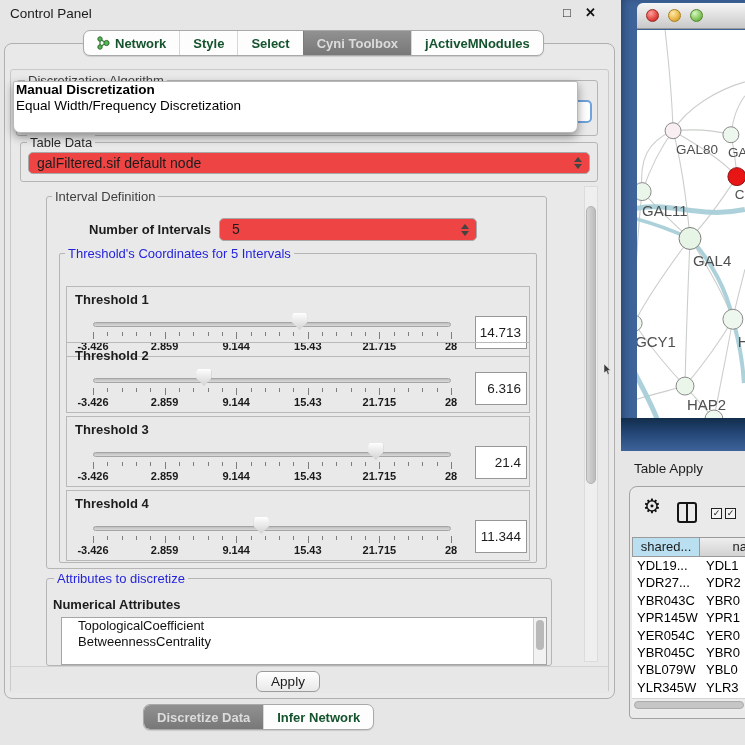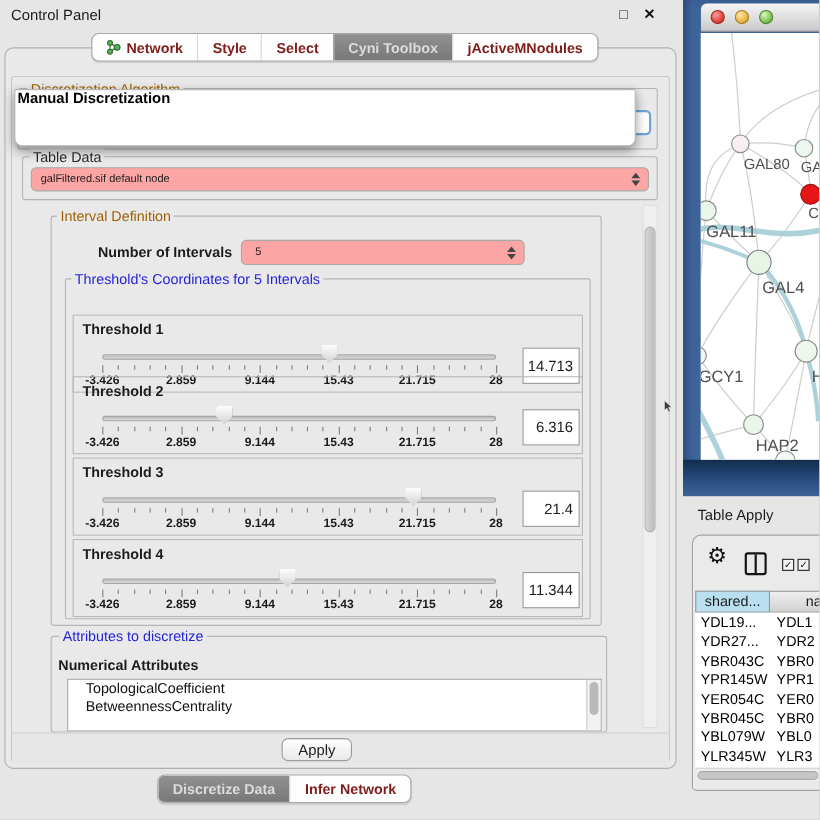--- a/index.html
+++ b/index.html
@@ -15,47 +15,47 @@
   .float-ic { left:563px; top:5px; font-size:13px; font-weight:bold; color:#222; cursor:default; }
   .close-ic { left:585px; top:5px; font-size:13px; font-weight:bold; color:#111; cursor:default; }
 
   
   .outer-panel { left:4px; top:43px; width:611px; height:656px; border:1px solid #b0b0b0; border-radius:8px; background:#e9e9e9; }
   .inner-panel { left:10px; top:69px; width:599px; height:624px; border:1px solid #c9c9c9; border-radius:3px; }
 
   
   .seg-bar { height:26px; display:flex; background:#fdfdfd; border:1px solid #a9a9a9; border-radius:7px; overflow:hidden;
              box-shadow:0 1px 1px rgba(0,0,0,0.12); }
-  .seg { display:flex; align-items:center; gap:5px; padding:0 13px; font-size:13px; font-weight:600; color:#7f1d1d;
+  .seg { display:flex; align-items:center; gap:5px; padding:0 13px; font-size:13px; font-weight:600; color:#14532d;
          border-left:1px solid #d7d7d7; white-space:nowrap; }
   .seg:first-child { border-left:none; }
   .seg.sel { background:linear-gradient(#919191,#787878); color:#dcdcdc; border-left-color:#7c7c7c; }
   #topTabs  { left:83px;  top:30px; }
   #bottomTabs { left:143px; top:704px; }
 
   
   .group { position:absolute; border:1px solid #b5b5b5; border-radius:3px; }
   .legend { position:absolute; top:-8px; background:#e9e9e9; padding:0 3px; font-size:13px; white-space:nowrap; }
-  .lg-green { color:#a16207; }
+  .lg-green { color:#404040; }
   .lg-blue  { color:#2424dd; }
   .lg-dark  { color:#2a2a2a; }
 
   .algo-group { left:16px; top:80px; width:582px; height:56px; }
   .algo-combo { position:absolute; left:29px; top:100px; width:563px; height:23px; background:#fff;
                 border:2px solid #6ea3dc; border-radius:5px; }
 
   
   .popup { left:13px; top:81px; width:565px; height:52px; background:#fff; border:1px solid #b8b8b8;
            border-radius:2px 2px 7px 7px; box-shadow:0 4px 10px rgba(0,0,0,0.4); z-index:6; }
   .popup-hint { text-align:center; color:#b3b3b3; font-size:13px; padding-top:4px; }
   .popup-item { padding-left:2px; font-size:13.5px; line-height:16px; color:#000; }
   .popup-item.bold { font-weight:bold; }
 
   .td-group { left:20px; top:142px; width:578px; height:40px; }
-  .combo { background:#fca5a5; border:1px solid #a8a8a8; border-radius:5px; font-size:10px; }
+  .combo { background:#ef4444; border:1px solid #a8a8a8; border-radius:5px; font-size:14px; }
   .td-combo { position:absolute; left:7px; top:9px; width:562px; height:22px; line-height:20px; padding-left:8px; }
 
   .spin { position:absolute; right:7px; top:50%; width:8px; height:12px; transform:translateY(-50%); }
   .spin i { position:absolute; left:0; width:0; height:0; border-left:4px solid transparent; border-right:4px solid transparent; }
   .spin .up { top:0; border-bottom:5px solid #444; }
   .spin .dn { bottom:0; border-top:5px solid #444; }
 
   
   .sb-track { left:584px; top:186px; width:14px; height:476px; background:#efefef; border:1px solid #dcdcdc; }
   .sb-thumb { left:586px; top:206px; width:10px; height:278px; border-radius:5px;
@@ -171,20 +171,21 @@
       </div>
     </div>
 
   <div class="group algo-group">
     <span class="legend lg-green" style="left:8px;">Discretization Algorithm</span>
   </div>
   <div class="algo-combo"></div>
 
   <div class="abs popup">
     <div class="popup-item bold">Manual Discretization</div>
+    <div class="popup-item">Equal Width/Frequency Discretization</div>
   </div>
 
   <div class="group td-group">
     <span class="legend lg-dark" style="left:6px;">Table Data</span>
     <div class="combo td-combo">
       <span>galFiltered.sif default node</span>
       <span class="spin">
           <i class="up"></i>
           <i class="dn"></i>
         </span>

